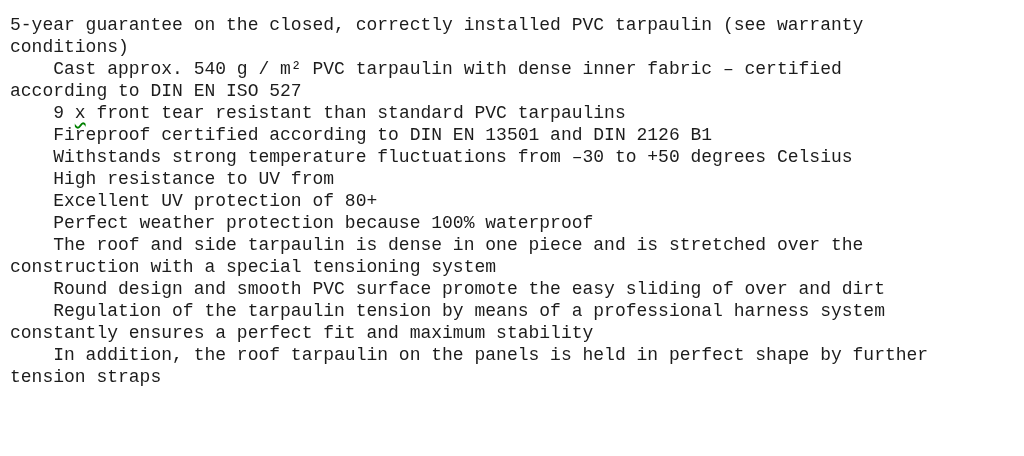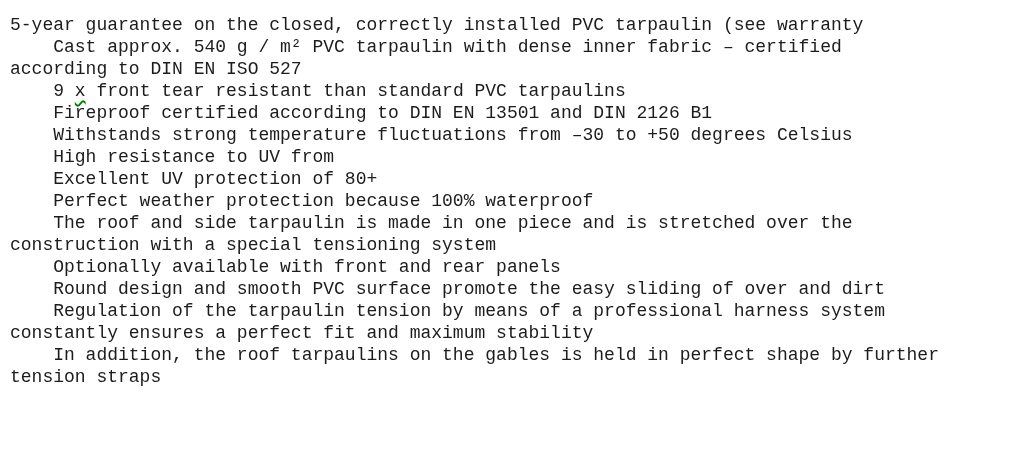--- a/index.html
+++ b/index.html
@@ -41,29 +41,29 @@
     text-decoration-thickness:1.5px;
     text-underline-offset:4px;
     text-decoration-skip-ink:none;
   }
 </style>
 </head>
 <body>
 
 <div class="textblock" id="lines-container">
     <div class="line"><span class="seg">5-year guarantee on the closed, correctly installed PVC tarpaulin (see warranty</span></div>
+    <div class="line"><span class="seg">conditions)</span></div>
     <div class="line"><span class="seg">    Cast approx. 540 g / m² PVC tarpaulin with dense inner fabric – certified</span></div>
     <div class="line"><span class="seg">according to DIN EN ISO 527</span></div>
     <div class="line"><span class="seg">    9 </span><span class="seg misspelled">x</span><span class="seg"> front tear resistant than standard PVC tarpaulins</span></div>
     <div class="line"><span class="seg">    Fireproof certified according to DIN EN 13501 and DIN 2126 B1</span></div>
     <div class="line"><span class="seg">    Withstands strong temperature fluctuations from –30 to +50 degrees Celsius</span></div>
     <div class="line"><span class="seg">    High resistance to UV from</span></div>
     <div class="line"><span class="seg">    Excellent UV protection of 80+</span></div>
     <div class="line"><span class="seg">    Perfect weather protection because 100% waterproof</span></div>
-    <div class="line"><span class="seg">    The roof and side tarpaulin is made in one piece and is stretched over the</span></div>
+    <div class="line"><span class="seg">    The roof and side tarpaulin is dense in one piece and is stretched over the</span></div>
     <div class="line"><span class="seg">construction with a special tensioning system</span></div>
-    <div class="line"><span class="seg">    Optionally available with front and rear panels</span></div>
     <div class="line"><span class="seg">    Round design and smooth PVC surface promote the easy sliding of over and dirt</span></div>
     <div class="line"><span class="seg">    Regulation of the tarpaulin tension by means of a professional harness system</span></div>
     <div class="line"><span class="seg">constantly ensures a perfect fit and maximum stability</span></div>
-    <div class="line"><span class="seg">    In addition, the roof tarpaulins on the gables is held in perfect shape by further</span></div>
+    <div class="line"><span class="seg">    In addition, the roof tarpaulin on the panels is held in perfect shape by further</span></div>
     <div class="line"><span class="seg">tension straps</span></div>
   </div>
 
 </body></html>

